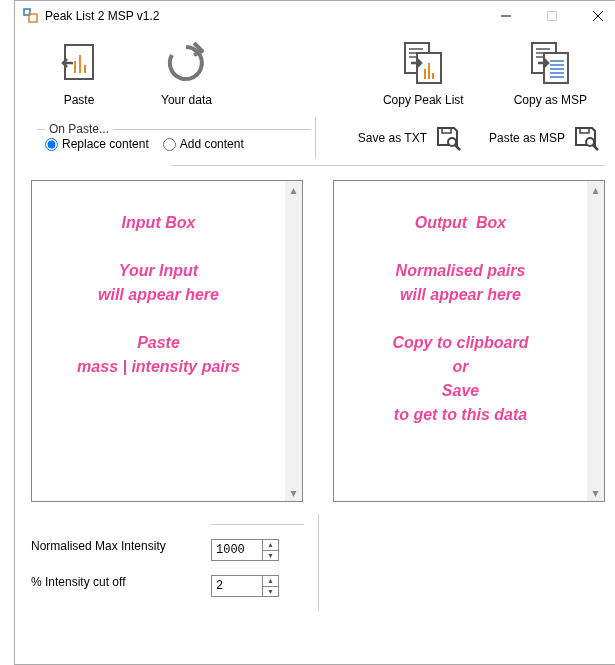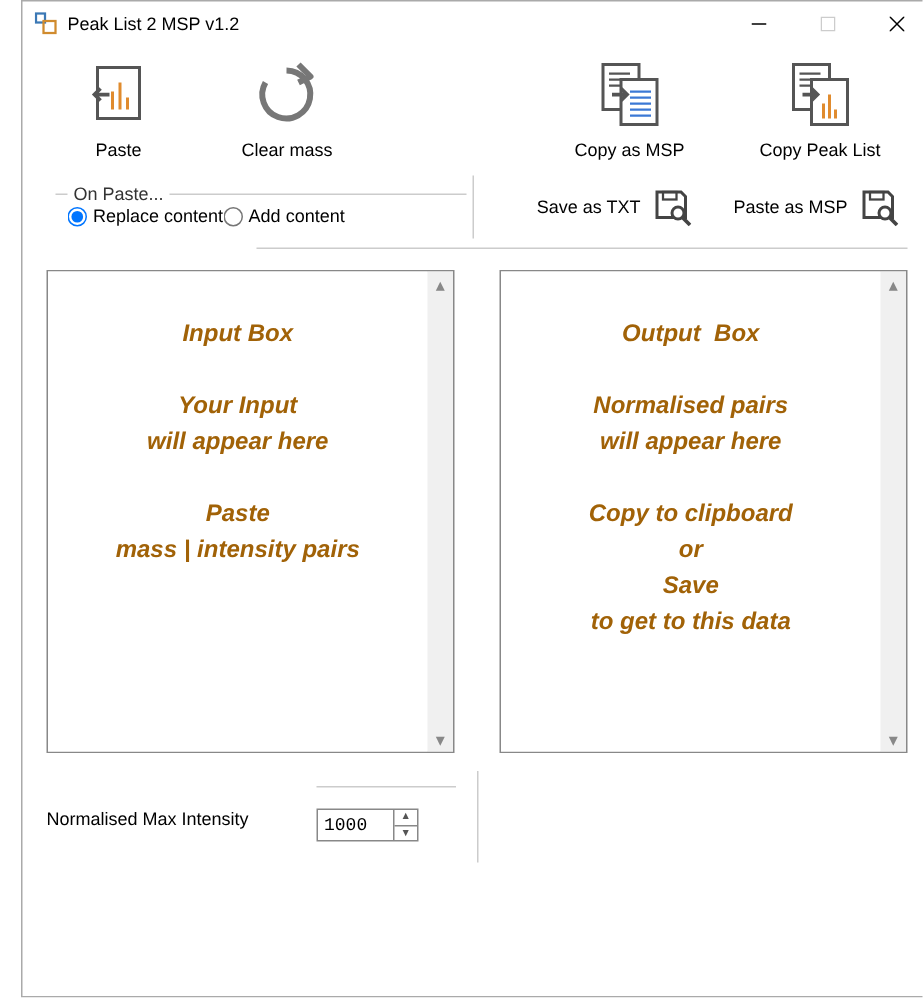--- a/index.html
+++ b/index.html
@@ -19,30 +19,30 @@
   .toolbtn { display: flex; flex-direction: column; align-items: center; gap: 8px; cursor: default; }
   .toolbtn .lbl { font-size: 12px; }
 
   .midrow { display: flex; margin-top: 10px; }
   .midleft { flex: 1; position: relative; padding-top: 4px; }
   .midright { flex: 1; display: flex; justify-content: flex-end; align-items: center; gap: 28px; padding-right: 6px; }
   .sep-vert { width: 1px; background: #ccc; margin: 0 4px; }
   .groupbox { position: relative; padding: 14px 10px 8px 14px; }
   .groupbox::before { content: ""; position: absolute; top: 8px; left: 6px; right: 0; height: 1px; background: #ccc; }
   .groupbox-title { position: absolute; top: 1px; left: 14px; background: #fff; padding: 0 4px; font-size: 12px; color: #333; }
-  .radios { display: flex; margin-top: 2px; }
+  .radios { display: flex; gap: 14px; margin-top: 2px; }
   .radio { display: flex; align-items: center; gap: 4px; }
   .radio input { margin: 0; }
   .savebtn { display: flex; align-items: center; gap: 8px; text-align: center; }
 
   .hr-under { border: none; border-top: 1px solid #ccc; margin: 6px 0 0 140px; }
 
   .boxes { display: flex; gap: 30px; margin-top: 14px; }
   .txtwrap { flex: 1; position: relative; border: 1px solid #888; height: 322px; background: #fff; display: flex; }
-  .txtarea { flex: 1; border: none; resize: none; font-family: inherit; font-size: 16px; font-style: italic; font-weight: bold; color: #a16207; text-align: center; padding: 30px 8px; line-height: 1.5; outline: none; }
+  .txtarea { flex: 1; border: none; resize: none; font-family: inherit; font-size: 16px; font-style: italic; font-weight: bold; color: #ec4899; text-align: center; padding: 30px 8px; line-height: 1.5; outline: none; }
   .scroll { width: 17px; background: #f0f0f0; display: flex; flex-direction: column; }
   .scrollbtn { height: 17px; display: flex; align-items: center; justify-content: center; color: #888; }
   .scrolltrack { flex: 1; }
 
   .bottom { display: flex; margin-top: 22px; }
   .bottomleft { flex: 1; }
   .sep-vert2 { width: 1px; background: #ccc; margin: -10px 14px 0 14px; }
   .bottomright { flex: 1; }
   .brow { display: flex; margin-bottom: 14px; }
   .brow .blabel { width: 180px; }
@@ -99,53 +99,53 @@
             <line x1="23" y1="32" x2="23" y2="14" stroke="#e08b2e" stroke-width="2"></line>
             <line x1="28" y1="32" x2="28" y2="24" stroke="#e08b2e" stroke-width="2"></line>
           </svg>
           <span class="lbl">Paste</span>
         </div>
         <div class="toolbtn">
           <svg width="44" height="44" viewBox="0 0 44 44">
             <path d="M 22 6 A 16 16 0 1 1 8 14" fill="none" stroke="#777" stroke-width="4"></path>
             <polyline points="30,2 38,10 30,14" fill="none" stroke="#777" stroke-width="4" stroke-linejoin="round"></polyline>
           </svg>
-          <span class="lbl">Clear mass</span>
+          <span class="lbl">Your data</span>
         </div>
       </div>
       <div class="toolgroup-right">
+        <div class="toolbtn">
+          <svg width="44" height="44" viewBox="0 0 44 44">
+            <rect x="4" y="2" width="24" height="30" fill="#fff" stroke="#555" stroke-width="2"></rect>
+            <line x1="8" y1="8" x2="22" y2="8" stroke="#555" stroke-width="1.5"></line>
+              <line x1="8" y1="12" x2="22" y2="12" stroke="#555" stroke-width="1.5"></line>
+              <line x1="8" y1="16" x2="22" y2="16" stroke="#555" stroke-width="1.5"></line>
+            <rect x="16" y="12" width="24" height="30" fill="#fff" stroke="#555" stroke-width="2"></rect>
+            <path d="M10 22 L20 22 M16 18 L20 22 L16 26" fill="none" stroke="#555" stroke-width="2.5"></path>
+            <line x1="24" y1="38" x2="24" y2="28" stroke="#e08b2e" stroke-width="2"></line>
+            <line x1="28" y1="38" x2="28" y2="22" stroke="#e08b2e" stroke-width="2"></line>
+            <line x1="32" y1="38" x2="32" y2="32" stroke="#e08b2e" stroke-width="2"></line>
+          </svg>
+          <span class="lbl">Copy Peak List</span>
+        </div>
         <div class="toolbtn">
           <svg width="44" height="44" viewBox="0 0 44 44">
             <rect x="4" y="2" width="24" height="30" fill="#fff" stroke="#555" stroke-width="2"></rect>
             <line x1="8" y1="8" x2="22" y2="8" stroke="#555" stroke-width="1.5"></line>
               <line x1="8" y1="12" x2="22" y2="12" stroke="#555" stroke-width="1.5"></line>
               <line x1="8" y1="16" x2="22" y2="16" stroke="#555" stroke-width="1.5"></line>
             <rect x="16" y="12" width="24" height="30" fill="#fff" stroke="#555" stroke-width="2"></rect>
             <path d="M10 22 L20 22 M16 18 L20 22 L16 26" fill="none" stroke="#555" stroke-width="2.5"></path>
             <line x1="22" y1="20" x2="36" y2="20" stroke="#3b78d5" stroke-width="1.5"></line>
               <line x1="22" y1="24" x2="36" y2="24" stroke="#3b78d5" stroke-width="1.5"></line>
               <line x1="22" y1="28" x2="36" y2="28" stroke="#3b78d5" stroke-width="1.5"></line>
               <line x1="22" y1="32" x2="36" y2="32" stroke="#3b78d5" stroke-width="1.5"></line>
               <line x1="22" y1="36" x2="36" y2="36" stroke="#3b78d5" stroke-width="1.5"></line>
           </svg>
           <span class="lbl">Copy as MSP</span>
-        </div>
-        <div class="toolbtn">
-          <svg width="44" height="44" viewBox="0 0 44 44">
-            <rect x="4" y="2" width="24" height="30" fill="#fff" stroke="#555" stroke-width="2"></rect>
-            <line x1="8" y1="8" x2="22" y2="8" stroke="#555" stroke-width="1.5"></line>
-              <line x1="8" y1="12" x2="22" y2="12" stroke="#555" stroke-width="1.5"></line>
-              <line x1="8" y1="16" x2="22" y2="16" stroke="#555" stroke-width="1.5"></line>
-            <rect x="16" y="12" width="24" height="30" fill="#fff" stroke="#555" stroke-width="2"></rect>
-            <path d="M10 22 L20 22 M16 18 L20 22 L16 26" fill="none" stroke="#555" stroke-width="2.5"></path>
-            <line x1="24" y1="38" x2="24" y2="28" stroke="#e08b2e" stroke-width="2"></line>
-            <line x1="28" y1="38" x2="28" y2="22" stroke="#e08b2e" stroke-width="2"></line>
-            <line x1="32" y1="38" x2="32" y2="32" stroke="#e08b2e" stroke-width="2"></line>
-          </svg>
-          <span class="lbl">Copy Peak List</span>
         </div>
       </div>
     </div>
 
     <div class="midrow">
       <div class="midleft">
         <div class="groupbox">
           <span class="groupbox-title">On Paste...</span>
           <div class="radios">
             <label class="radio">
@@ -222,19 +222,29 @@
         <div class="brow">
           <span class="blabel">Normalised Max Intensity</span>
           <div class="spinner">
             <input type="text" value="1000" style="">
             <div class="spinbtns">
                 <div>▲</div>
                 <div>▼</div>
               </div>
           </div>
         </div>
+        <div class="brow">
+          <span class="blabel">% Intensity cut off</span>
+          <div class="spinner">
+            <input type="text" value="2" style="">
+            <div class="spinbtns">
+                <div>▲</div>
+                <div>▼</div>
+              </div>
+          </div>
+        </div>
       </div>
       <div class="sep-vert2"></div>
       <div class="bottomright"></div>
     </div>
 
   </div>
 </div>
 
 </body></html>

